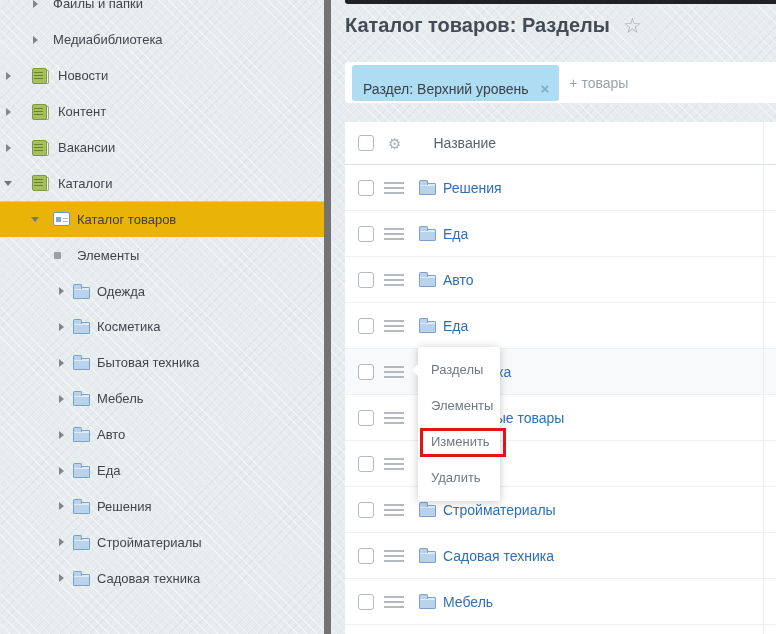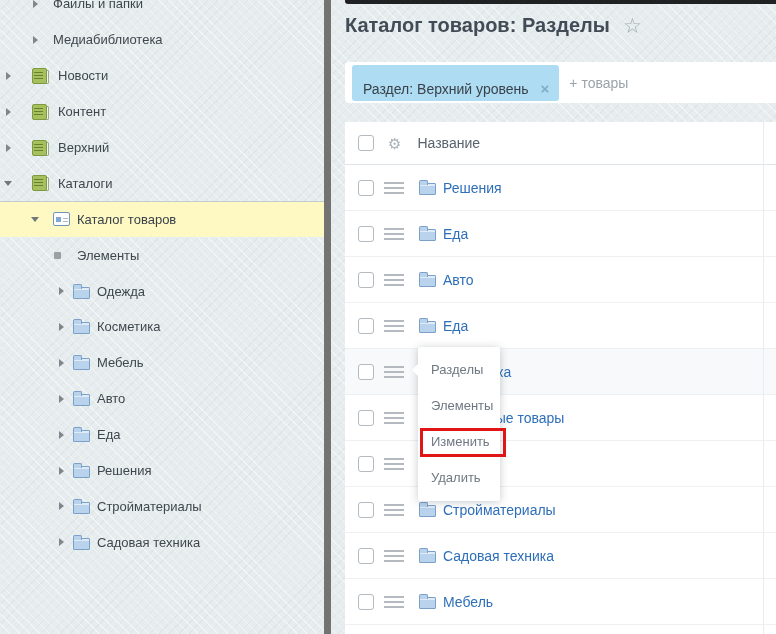--- a/index.html
+++ b/index.html
@@ -13,21 +13,21 @@
     position:relative;
   }
 
   
   .sidebar {
     position:absolute; left:0; top:0; width:331px; height:634px;
     border-right:7px solid #737373; overflow:hidden;
   }
   .tree { margin-top:-14px; }
   .s-item { display:flex; align-items:center; height:35.9px; cursor:pointer; position:relative; }
-  .s-item.selected { background:#fef9c3; box-shadow:inset 0 1px 0 #c2cbd0; }
+  .s-item.selected { background:#eab308; box-shadow:inset 0 1px 0 #c2cbd0; }
   .s-item .lbl { font-size:13px; color:#3f474e; white-space:nowrap; }
   .s-item.selected .lbl { color:#39414a; }
 
   .tri { width:10px; height:10px; position:relative; flex:0 0 auto; display:none; }
   .arrow-right .tri, .arrow-down .tri { display:block; }
   .tri::before { content:""; position:absolute; top:1px; left:2px; }
   .arrow-right .tri::before { border-left:5px solid #7f868c; border-top:4px solid transparent; border-bottom:4px solid transparent; }
   .arrow-down  .tri::before { border-top:5px solid #70777d; border-left:4px solid transparent; border-right:4px solid transparent; top:3px; left:0; }
 
   .ico { display:none; flex:0 0 auto; position:relative; }
@@ -87,21 +87,21 @@
   .chip-label { font-size:14px; color:#39424a; }
   .chip-x { font-size:15px; font-weight:bold; color:#7fadc6; margin-left:12px; cursor:pointer; }
   .search-ph { font-size:14px; color:#9ba3a9; margin-left:10px; }
 
   .grid { position:absolute; left:345px; top:122px; width:431px; height:512px; background:#ffffff; }
   .col-line { position:absolute; left:418px; top:0; bottom:0; width:1px; background:#e9edf0; }
   .thead { height:43px; border-bottom:1px solid #dfe4e8; display:flex; align-items:center; }
   .cbx { width:16px; height:16px; background:#fff; border:1px solid #b3bac0; border-radius:3px;
     margin-left:13px; flex:0 0 auto; cursor:pointer; }
   .gear { font-size:15px; color:#a9b0b6; margin-left:14px; line-height:1; cursor:pointer; }
-  .th-name { font-size:14px; color:#58636d; margin-left:16px; }
+  .th-name { font-size:14px; color:#58636d; margin-left:32px; }
   .g-row { height:46px; border-bottom:1px solid #eef1f3; display:flex; align-items:center; }
   .g-row.hovered { background:#f7f9fa; }
   .burger { width:20px; height:12px; margin-left:10px; flex:0 0 auto; cursor:pointer;
     background:linear-gradient(to bottom,#b4bac0 0,#b4bac0 2px,rgba(0,0,0,0) 2px,rgba(0,0,0,0) 5px,
       #b4bac0 5px,#b4bac0 7px,rgba(0,0,0,0) 7px,rgba(0,0,0,0) 10px,#b4bac0 10px,#b4bac0 12px); }
   .g-row .if2 { display:block; position:relative; width:17px; height:12px; margin-left:15px; margin-top:2px;
     background:#b9d3ec; border:1px solid #7ba1c9; border-radius:1px;
     box-shadow:inset 0 2px 0 rgba(255,255,255,.55); flex:0 0 auto; }
   .g-row .if2::before { content:""; position:absolute; left:-1px; top:-4px; width:7px; height:4px;
     background:#b9d3ec; border:1px solid #7ba1c9; border-bottom:none; border-radius:2px 2px 0 0; }
@@ -148,21 +148,21 @@
         <span class="ico ig"></span>
 
         <span class="lbl">Контент</span>
       </div>
 
 
       <div class="s-item type-root arrow-right icon-iblock-green">
         <span class="tri"></span>
         <span class="ico ig"></span>
 
-        <span class="lbl">Верхний</span>
+        <span class="lbl">Вакансии</span>
       </div>
 
       <div class="s-item type-root arrow-down icon-iblock-green expanded">
         <span class="tri"></span>
         <span class="ico ig"></span>
 
         <span class="lbl">Каталоги</span>
       </div>
 
       <div class="s-item type-catalog arrow-down icon-catalog-table selected expanded">
@@ -187,20 +187,26 @@
         <span class="lbl">Одежда</span>
       </div>
 
       <div class="s-item type-folder arrow-right icon-folder-blue">
         <span class="tri"></span>
 
         <span class="ico if"></span>
         <span class="lbl">Косметика</span>
       </div>
 
+      <div class="s-item type-folder arrow-right icon-folder-blue">
+        <span class="tri"></span>
+
+        <span class="ico if"></span>
+        <span class="lbl">Бытовая техника</span>
+      </div>
 
       <div class="s-item type-folder arrow-right icon-folder-blue">
         <span class="tri"></span>
 
         <span class="ico if"></span>
         <span class="lbl">Мебель</span>
       </div>
 
       <div class="s-item type-folder arrow-right icon-folder-blue">
         <span class="tri"></span>

